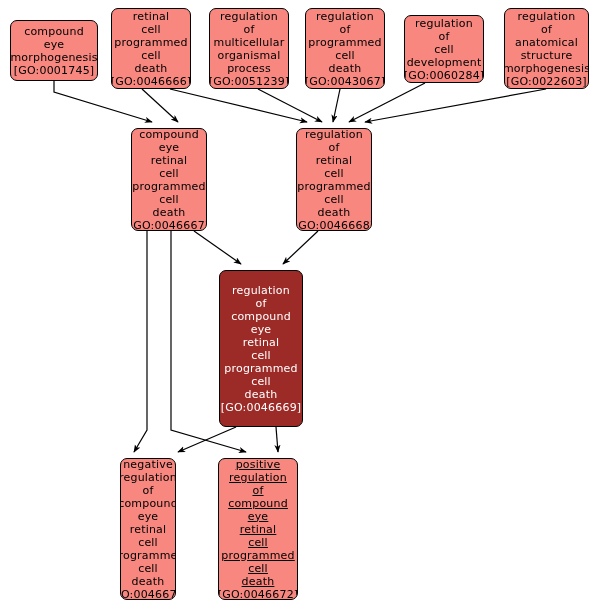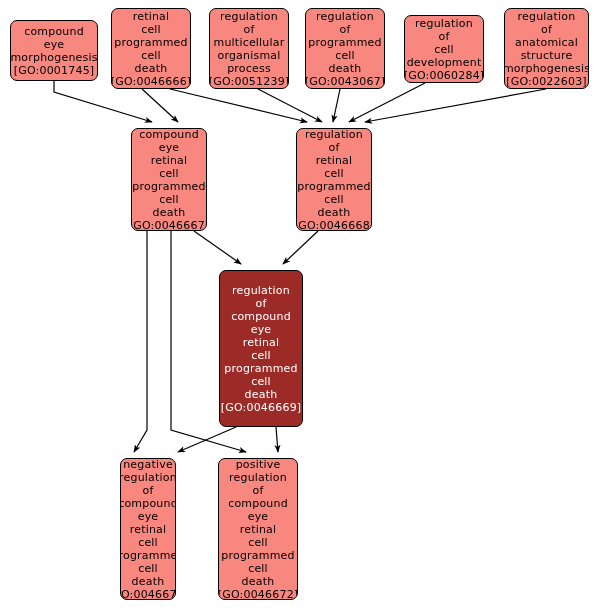--- a/index.html
+++ b/index.html
@@ -136,21 +136,21 @@
 of
 compound
 eye
 retinal
 cell
 programmed
 cell
 death
 [GO:0046673]</span>
       </div>
-      <div class="node term" title="positive regulation of compound eye retinal cell programmed cell death [GO:0046672]" style="left: 218px; top: 458px; width: 80px; height: 142px;">
+      <div class="node term" title="positive regulation of compound eye retinal cell programmed cell death [GO:0046672]" style="left: 218px; top: 458px; width: 80px; height: 142px; text-decoration: underline;">
         <span class="lbl">positive
 regulation
 of
 compound
 eye
 retinal
 cell
 programmed
 cell
 death

